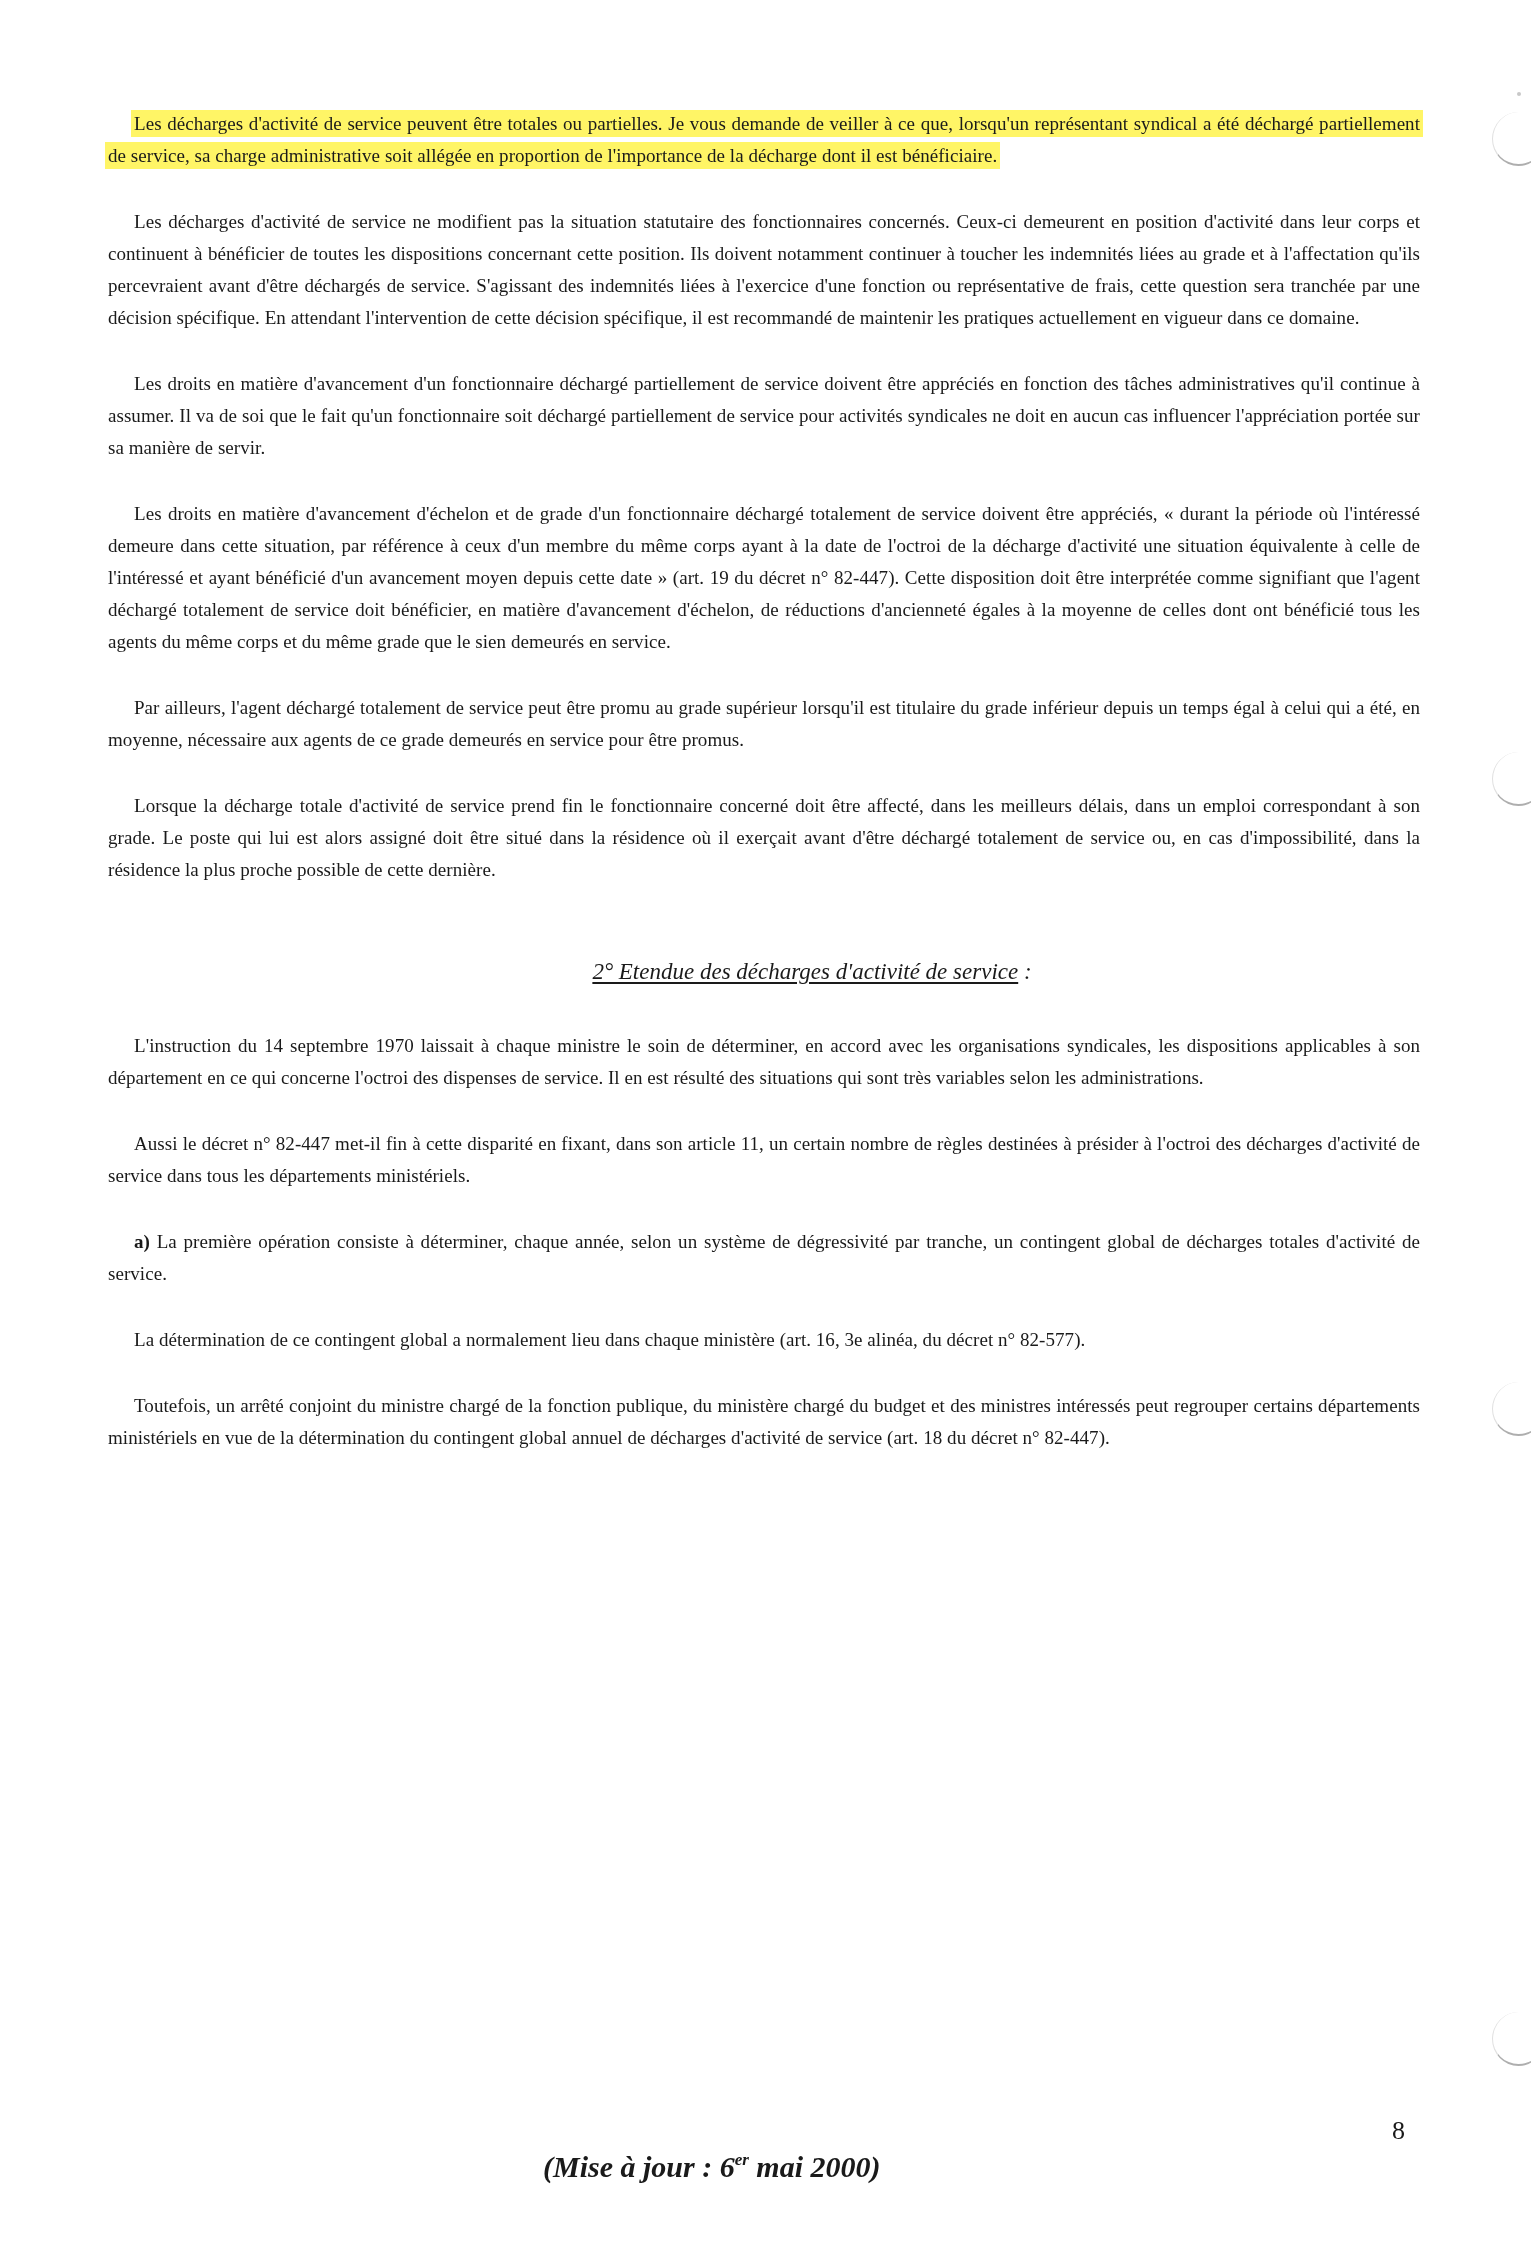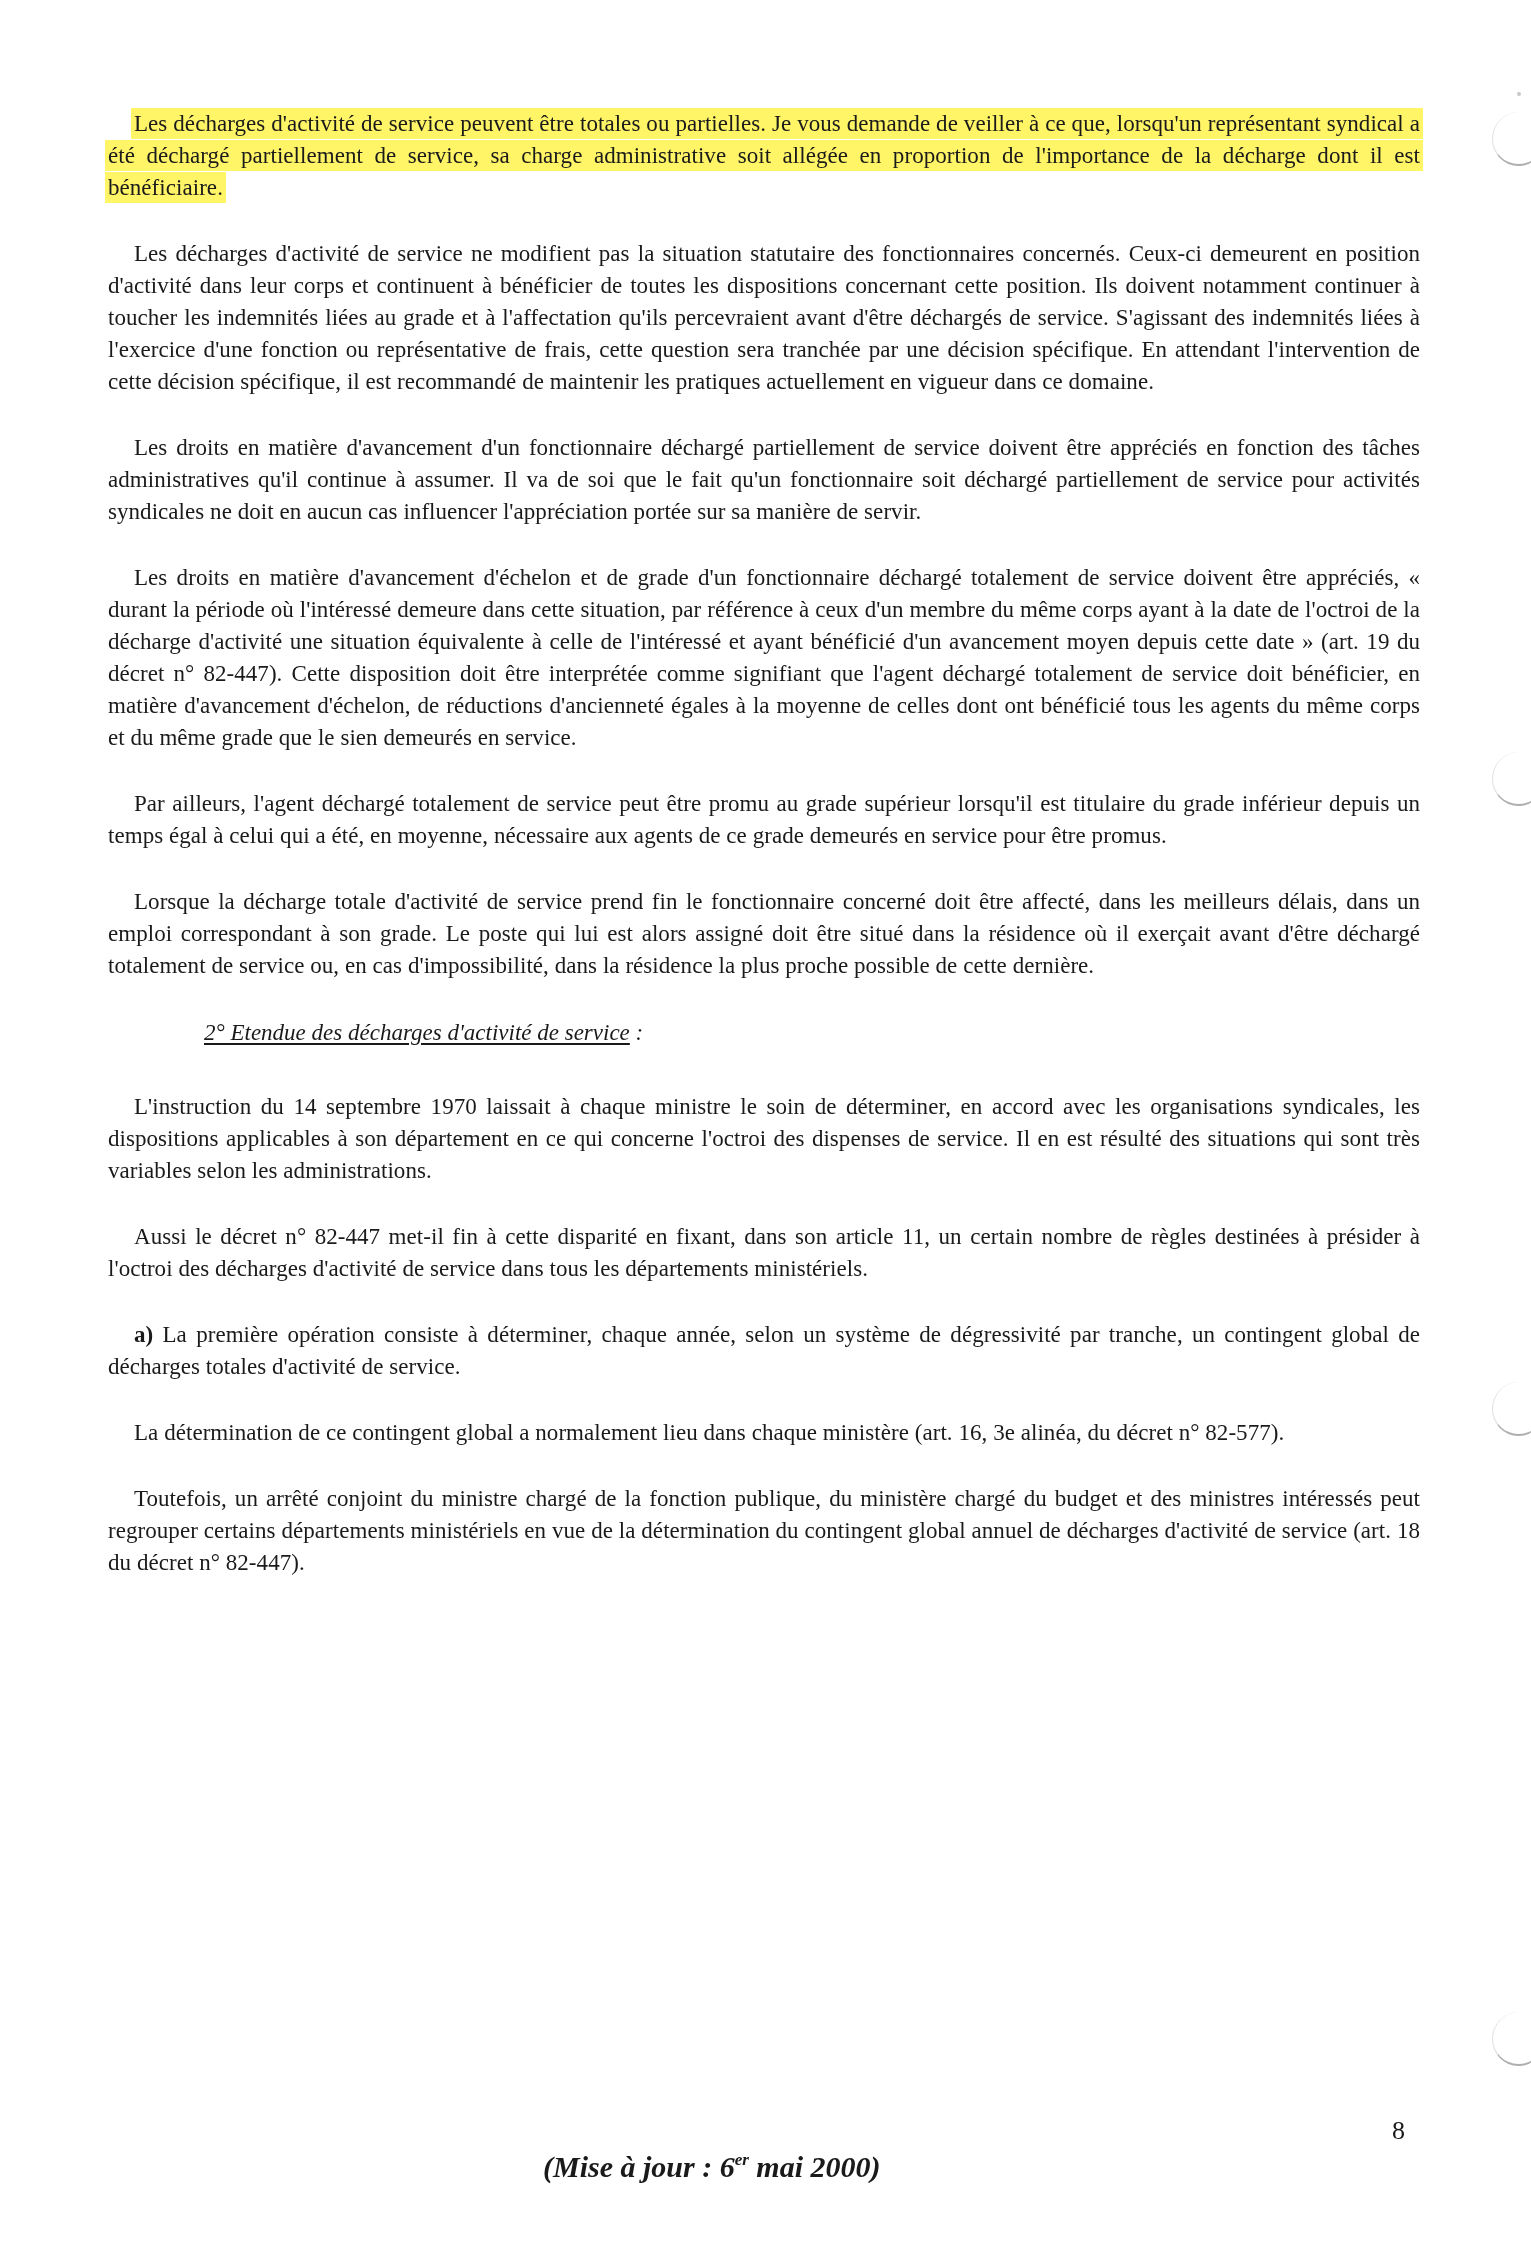--- a/index.html
+++ b/index.html
@@ -15,38 +15,39 @@
       font-family: "Liberation Serif", "DejaVu Serif", serif;
       color: #1a1a1a;
     }
     .page {
       position: absolute;
       left: 108px;
       top: 108px;
       width: 1312px;
     }
     .para {
-      font-size: 23px;
+      font-size: 19px;
       line-height: 32px;
       text-align: justify;
       text-indent: 26px;
       margin: 0 0 34px 0;
       letter-spacing: 0.05px;
     }
     .para.hl span.hltext {
       background: #fff566;
       box-shadow: 0 0 0 3px #fff566;
       -webkit-box-decoration-break: clone;
       box-decoration-break: clone;
     }
     .section-heading {
       font-size: 23px;
       line-height: 32px;
-      margin: 35px 0 42px 96px;
+      margin: 70px 0 42px 96px;
       font-style: italic;
+      text-align: center;
     }
     .section-heading .heading-text {
       text-decoration: underline;
       text-underline-offset: 3px;
     }
     .bold-letter {
       font-weight: bold;
     }
     .gap-large { margin-bottom: 48px; }
     .page-number {

